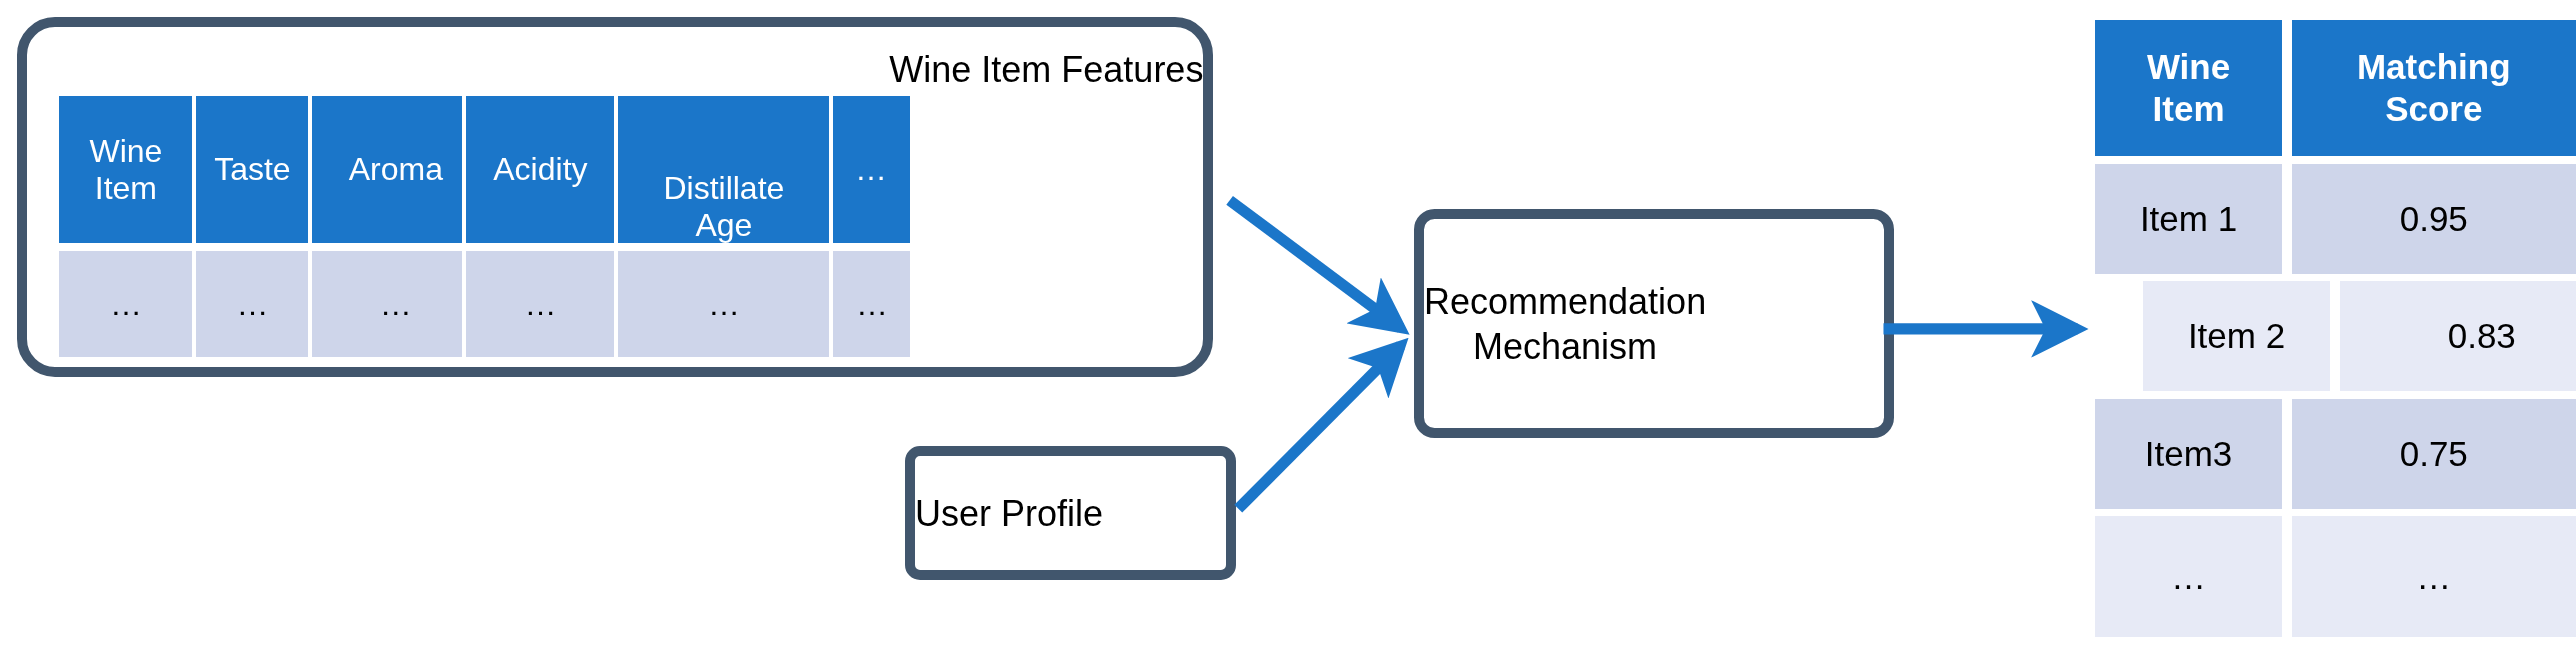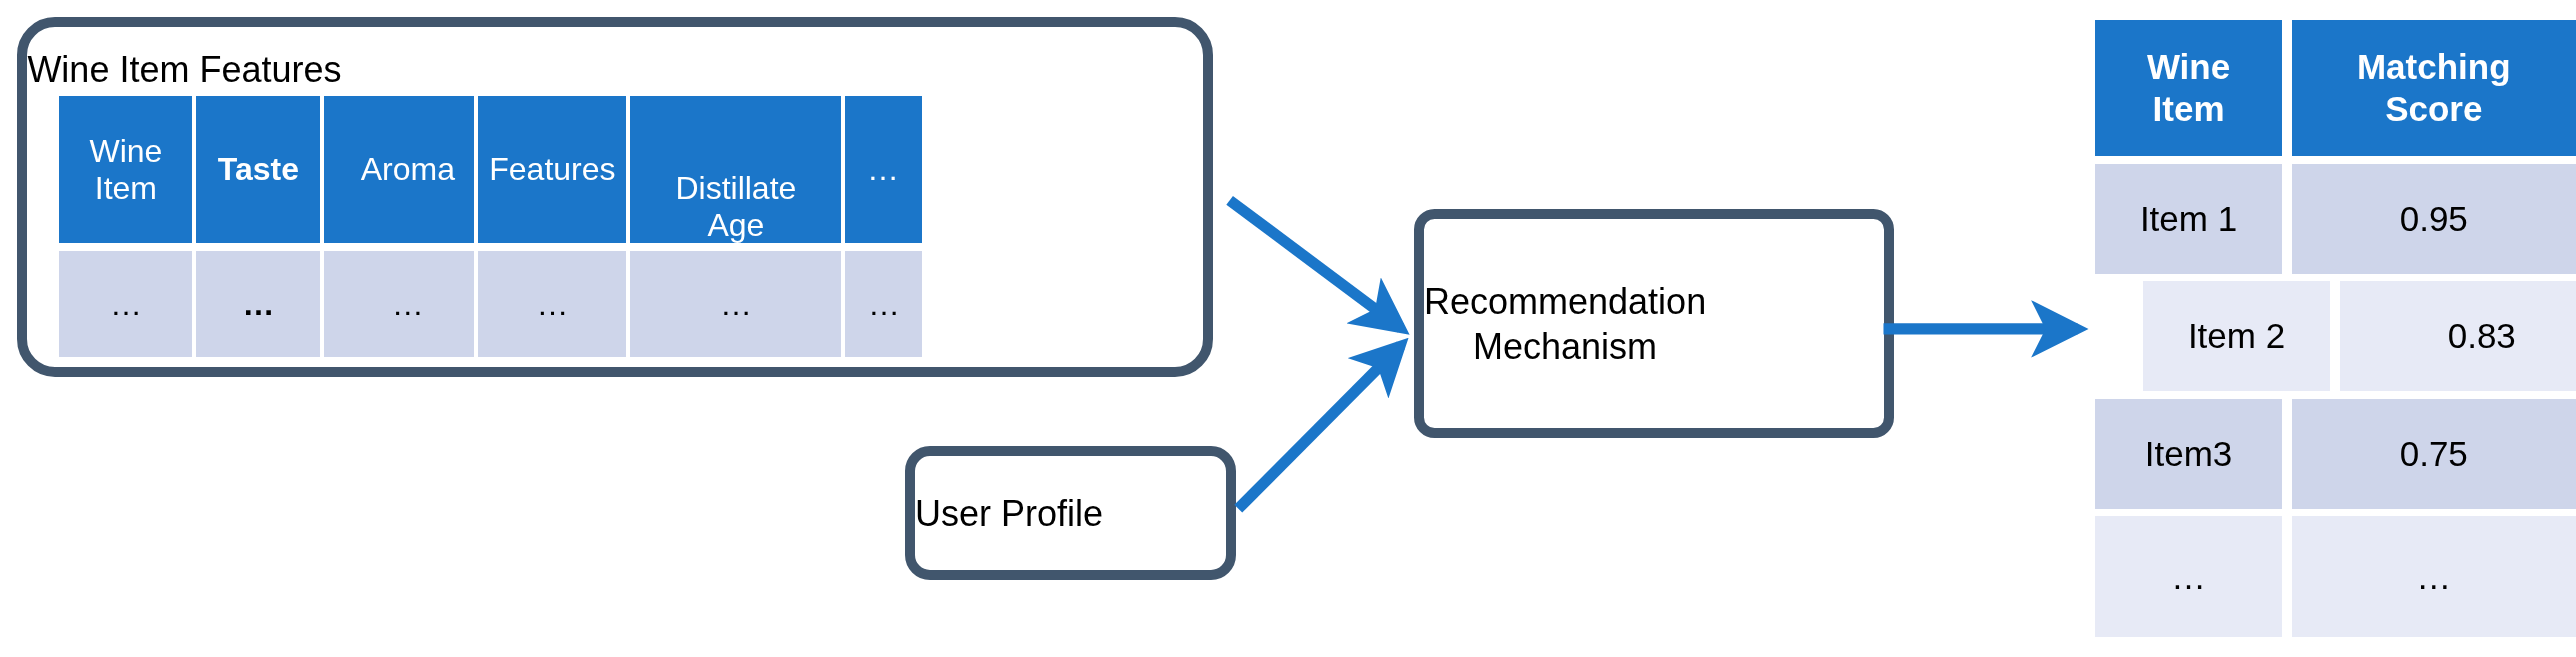--- a/index.html
+++ b/index.html
@@ -28,21 +28,21 @@
     border: 10.3px solid #41566D;
     border-radius: 38px;
     box-sizing: border-box;
     background: #ffffff;
   }
   .panel-title {
     position: absolute;
     left: 0;
     top: 22px;
     width: 100%;
-    text-align: left;
+    text-align: right;
     font-size: 36px;
     color: #000000;
     font-family: "Liberation Sans", sans-serif;
     letter-spacing: 0px;
     white-space: nowrap;
   }
 
   
   .feat-table {
     position: absolute;
@@ -76,21 +76,21 @@
   .fcell.data {
     background: #CED5EA;
     color: #000000;
     align-items: center;
     font-size: 32px;
   }
   .fcell.dots { font-size: 32px; letter-spacing: 1.6px; }
 
   
   .c-item   { width: 133px; }
-  .c-taste  { width: 124px; font-weight: bold; }
+  .c-taste  { width: 112px; }
   .c-aroma  { width: 150px; padding-left: 20px; }
   .c-acid   { width: 148px; }
   .c-dist   { width: 211px; align-items: flex-end; }
   .c-more   { width: 77px; }
 
   
   .rbox {
     position: absolute;
     border: 10.3px solid #41566D;
     border-radius: 20.5px;
@@ -108,21 +108,21 @@
     left: 1414px;
     top: 209px;
     width: 480px;
     height: 229px;
   }
   #profile-box {
     left: 905px;
     top: 446px;
     width: 331px;
     height: 134px;
-    border-radius: 25px;
+    border-radius: 15px;
     font-size: 36px;
   }
 
   
   #arrows {
     position: absolute;
     left: 0;
     top: 0;
     width: 2576px;
     height: 657px;
@@ -175,21 +175,21 @@
 
       <div class="feat-head-row">
         <div class="fcell c-item">
           <span>
             <span>Wine</span><br>
             <span>Item</span>
           </span>
         </div>
         <div class="fcell c-taste">Taste</div>
         <div class="fcell c-aroma">Aroma</div>
-        <div class="fcell c-acid">Features</div>
+        <div class="fcell c-acid">Acidity</div>
         <div class="fcell c-dist">
           <span>
             <span>Distillate</span><br>
             <span>Age</span>
           </span>
         </div>
         <div class="fcell c-more dots">…</div>
       </div>
 
       <div class="feat-data-row">

